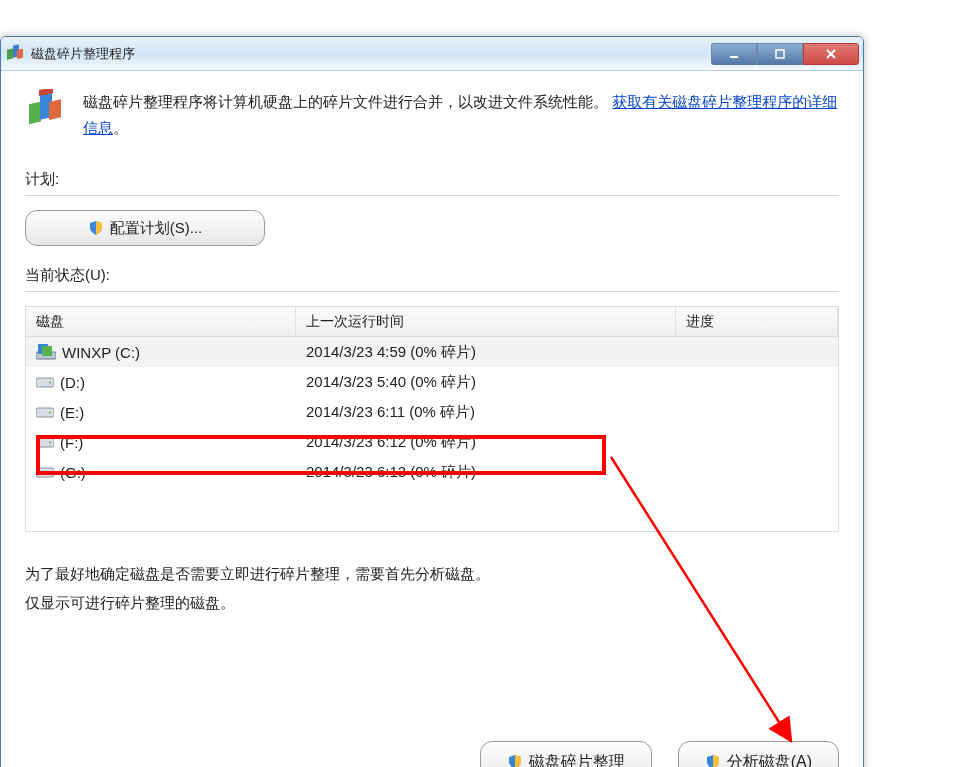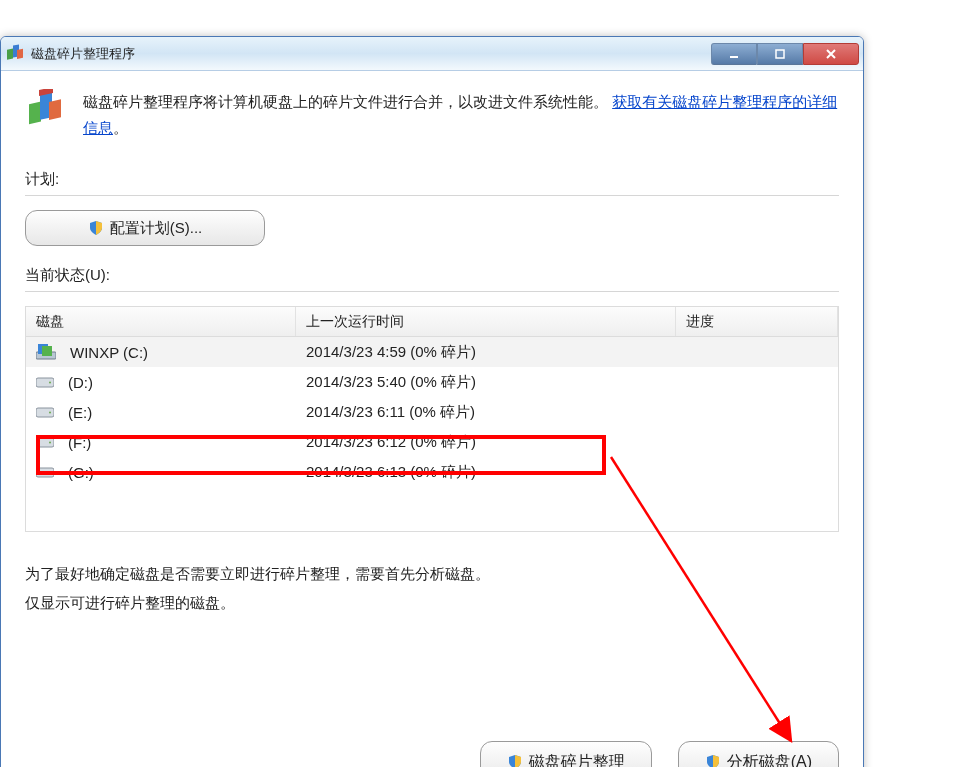--- a/index.html
+++ b/index.html
@@ -34,21 +34,21 @@
 .btn .shield { width: 16px; height: 16px; }
 
 .table-wrap { border: 1px solid #dcdcdc; }
 .thead { display: flex; background: linear-gradient(#fcfcfc,#efefef); border-bottom: 1px solid #dcdcdc; height: 30px; align-items: center; font-size: 14px; color: #222; }
 .thead .col { padding-left: 10px; border-right: 1px solid #e2e2e2; height: 100%; display: flex; align-items: center; }
 .col-disk { width: 270px; }
 .col-last { width: 380px; }
 .col-prog { flex: 1; }
 .tbody .row { display: flex; height: 30px; align-items: center; font-size: 15px; color: #222; }
 .tbody .row .cell { padding-left: 10px; }
-.tbody .row .cell.col-disk { display: flex; align-items: center; gap: 14px; }
+.tbody .row .cell.col-disk { display: flex; align-items: center; gap: 6px; }
 .row.selected { background: #f3f3f3; }
 .disk-glyph { width: 18px; height: 14px; display: inline-block; }
 .disk-glyph.c { width: 20px; height: 16px; }
 
 .highlight-rect { position: absolute; border: 4px solid #ff0000; width: 570px; height: 40px; left: 35px; top: 398px; pointer-events: none; }
 
 .note { font-size: 15px; color: #222; margin-top: 28px; line-height: 1.9; }
 
 .bottom-btns { display: flex; gap: 26px; justify-content: flex-end; margin-top: 18px; position: absolute; right: 24px; bottom: 12px; }
 .bottom-btns .btn { height: 42px; padding: 0 26px; font-size: 16px; }

